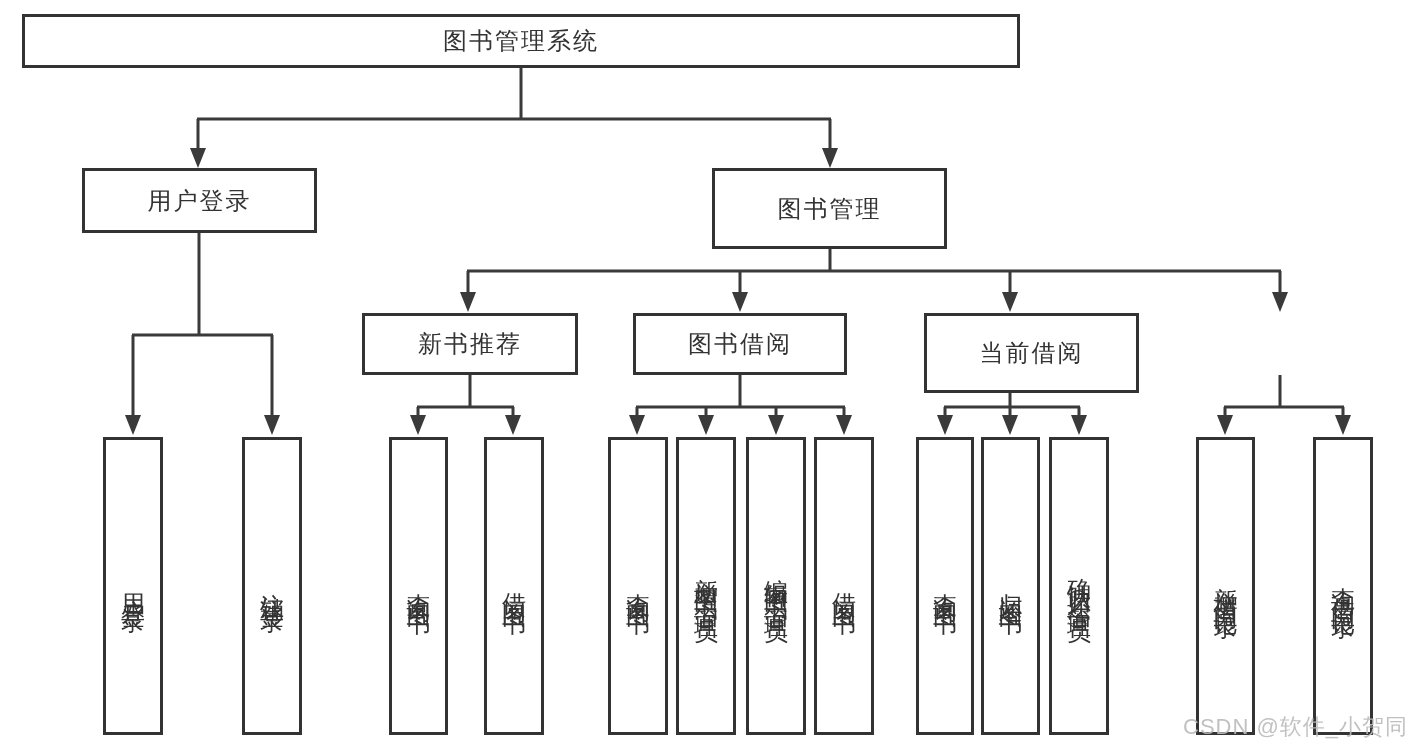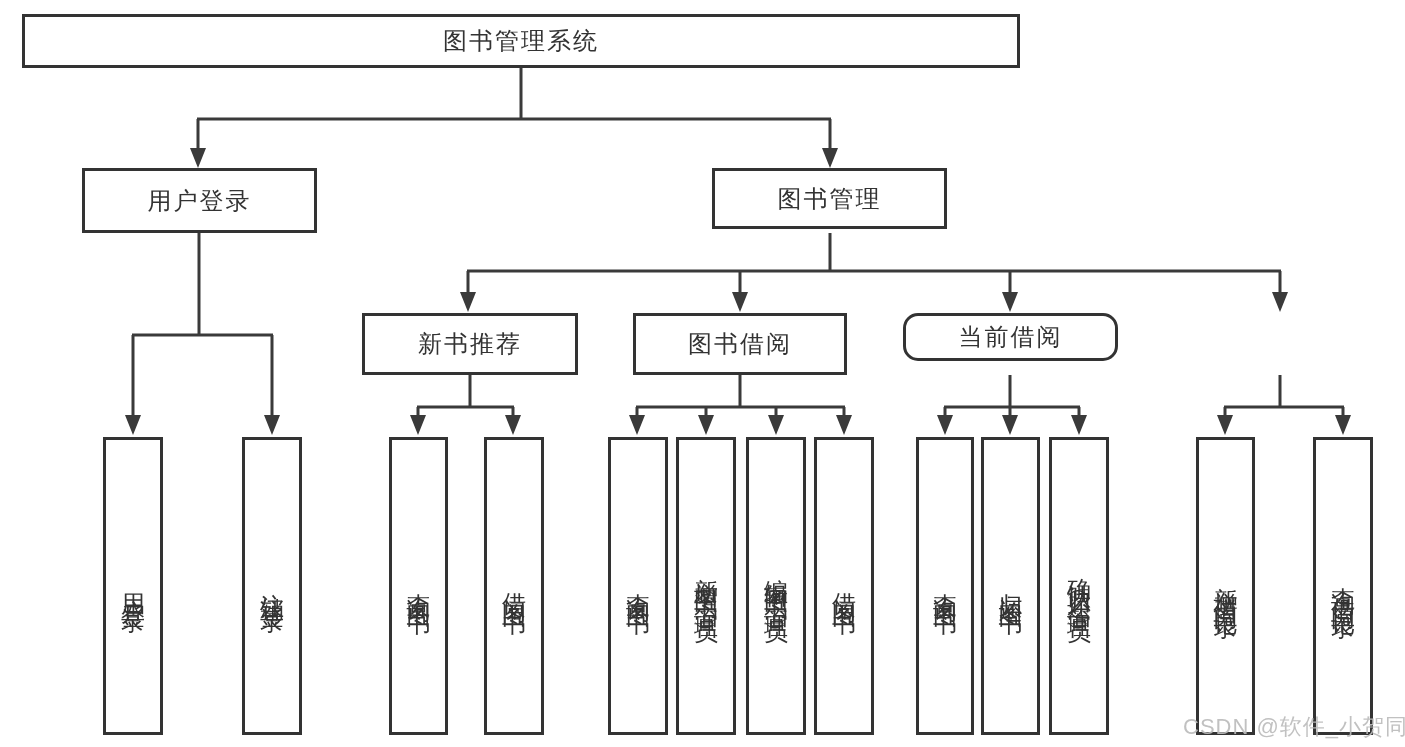--- a/index.html
+++ b/index.html
@@ -62,31 +62,31 @@
       M1225 435 L1217 415 L1233 415 Z M1343 435 L1335 415 L1351 415 Z"></path>
   </svg>
 
   <div class="box" style="left:22px;top:14px;width:998px;height:54px;">
     <span class="h">图书管理系统</span>
   </div>
 
   <div class="box" style="left:82px;top:168px;width:235px;height:65px;">
     <span class="h">用户登录</span>
   </div>
-  <div class="box" style="left:712px;top:168px;width:235px;height:61px;">
+  <div class="box" style="left:712px;top:168px;width:235px;height:81px;">
     <span class="h">图书管理</span>
   </div>
 
   <div class="box" style="left:633px;top:313px;width:214px;height:62px;">
     <span class="h">图书借阅</span>
   </div>
   <div class="box" style="left:362px;top:313px;width:216px;height:62px;">
     <span class="h">新书推荐</span>
   </div>
-  <div class="box" style="left:903px;top:313px;width:215px;height:48px;border-radius:15px;">
+  <div class="box" style="left:924px;top:313px;width:215px;height:80px;">
     <span class="h">当前借阅</span>
   </div>
 
   <div class="box" style="left:103px;top:437px;width:60px;height:298px;">
     <span class="v">用户登录</span>
   </div>
   <div class="box" style="left:242px;top:437px;width:60px;height:298px;">
     <span class="v">注销登录</span>
   </div>
 

